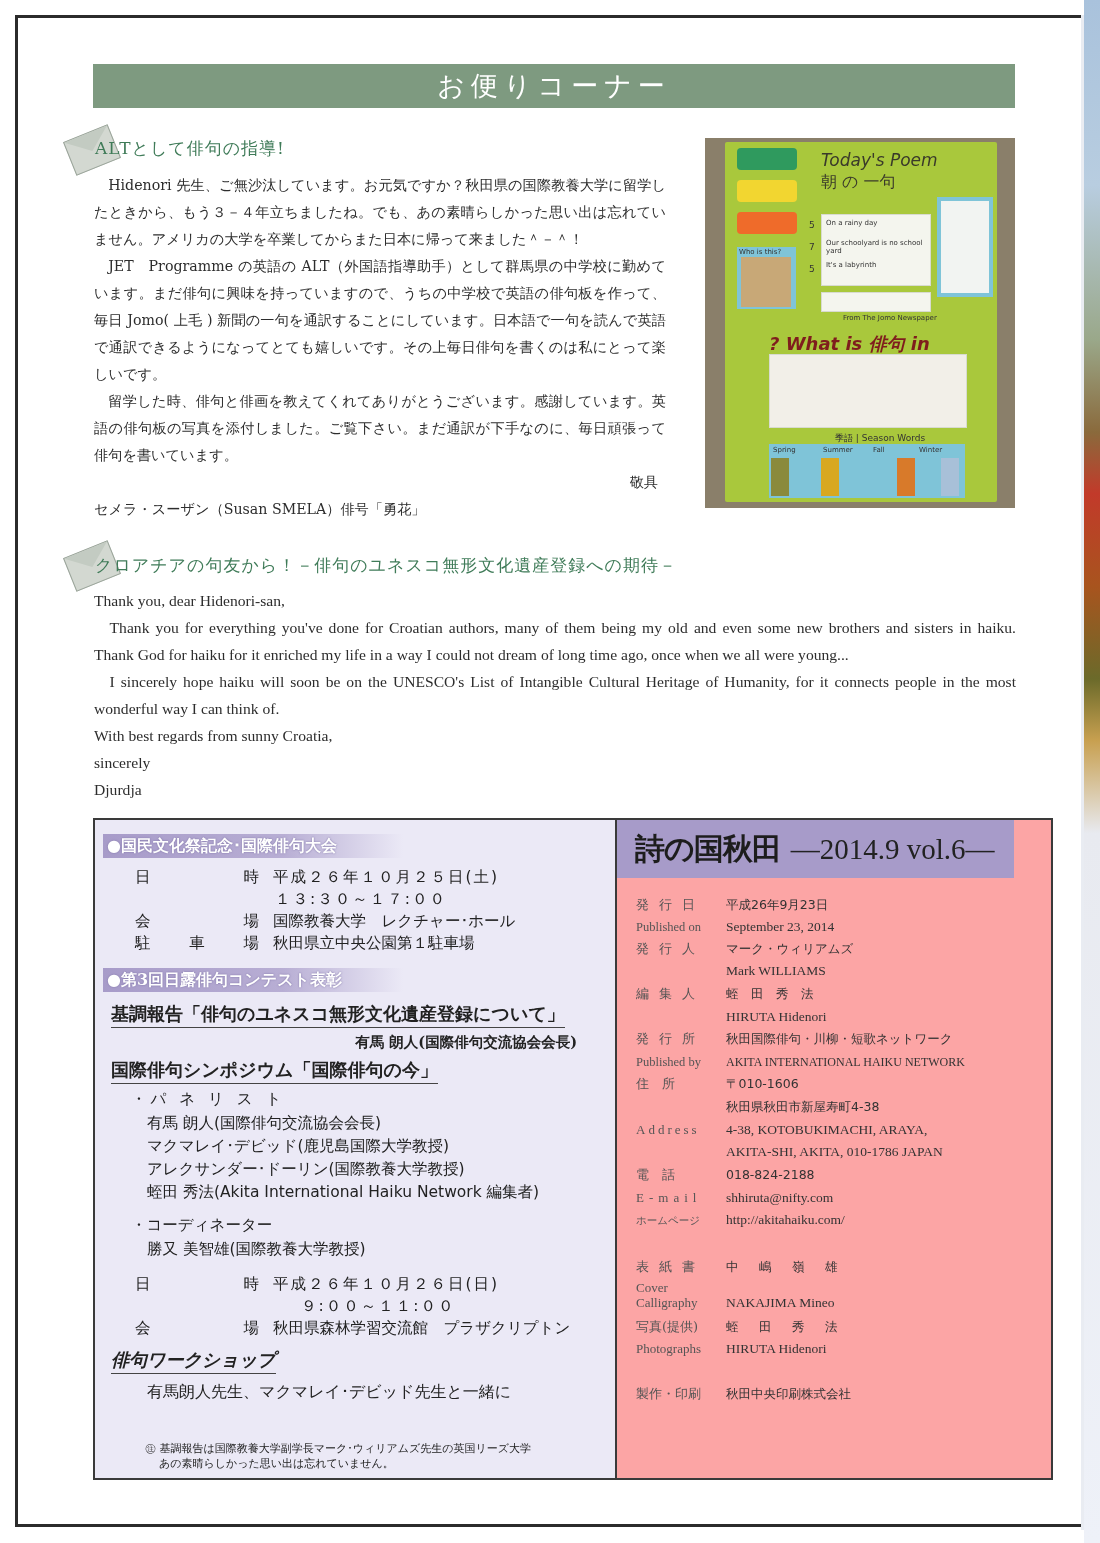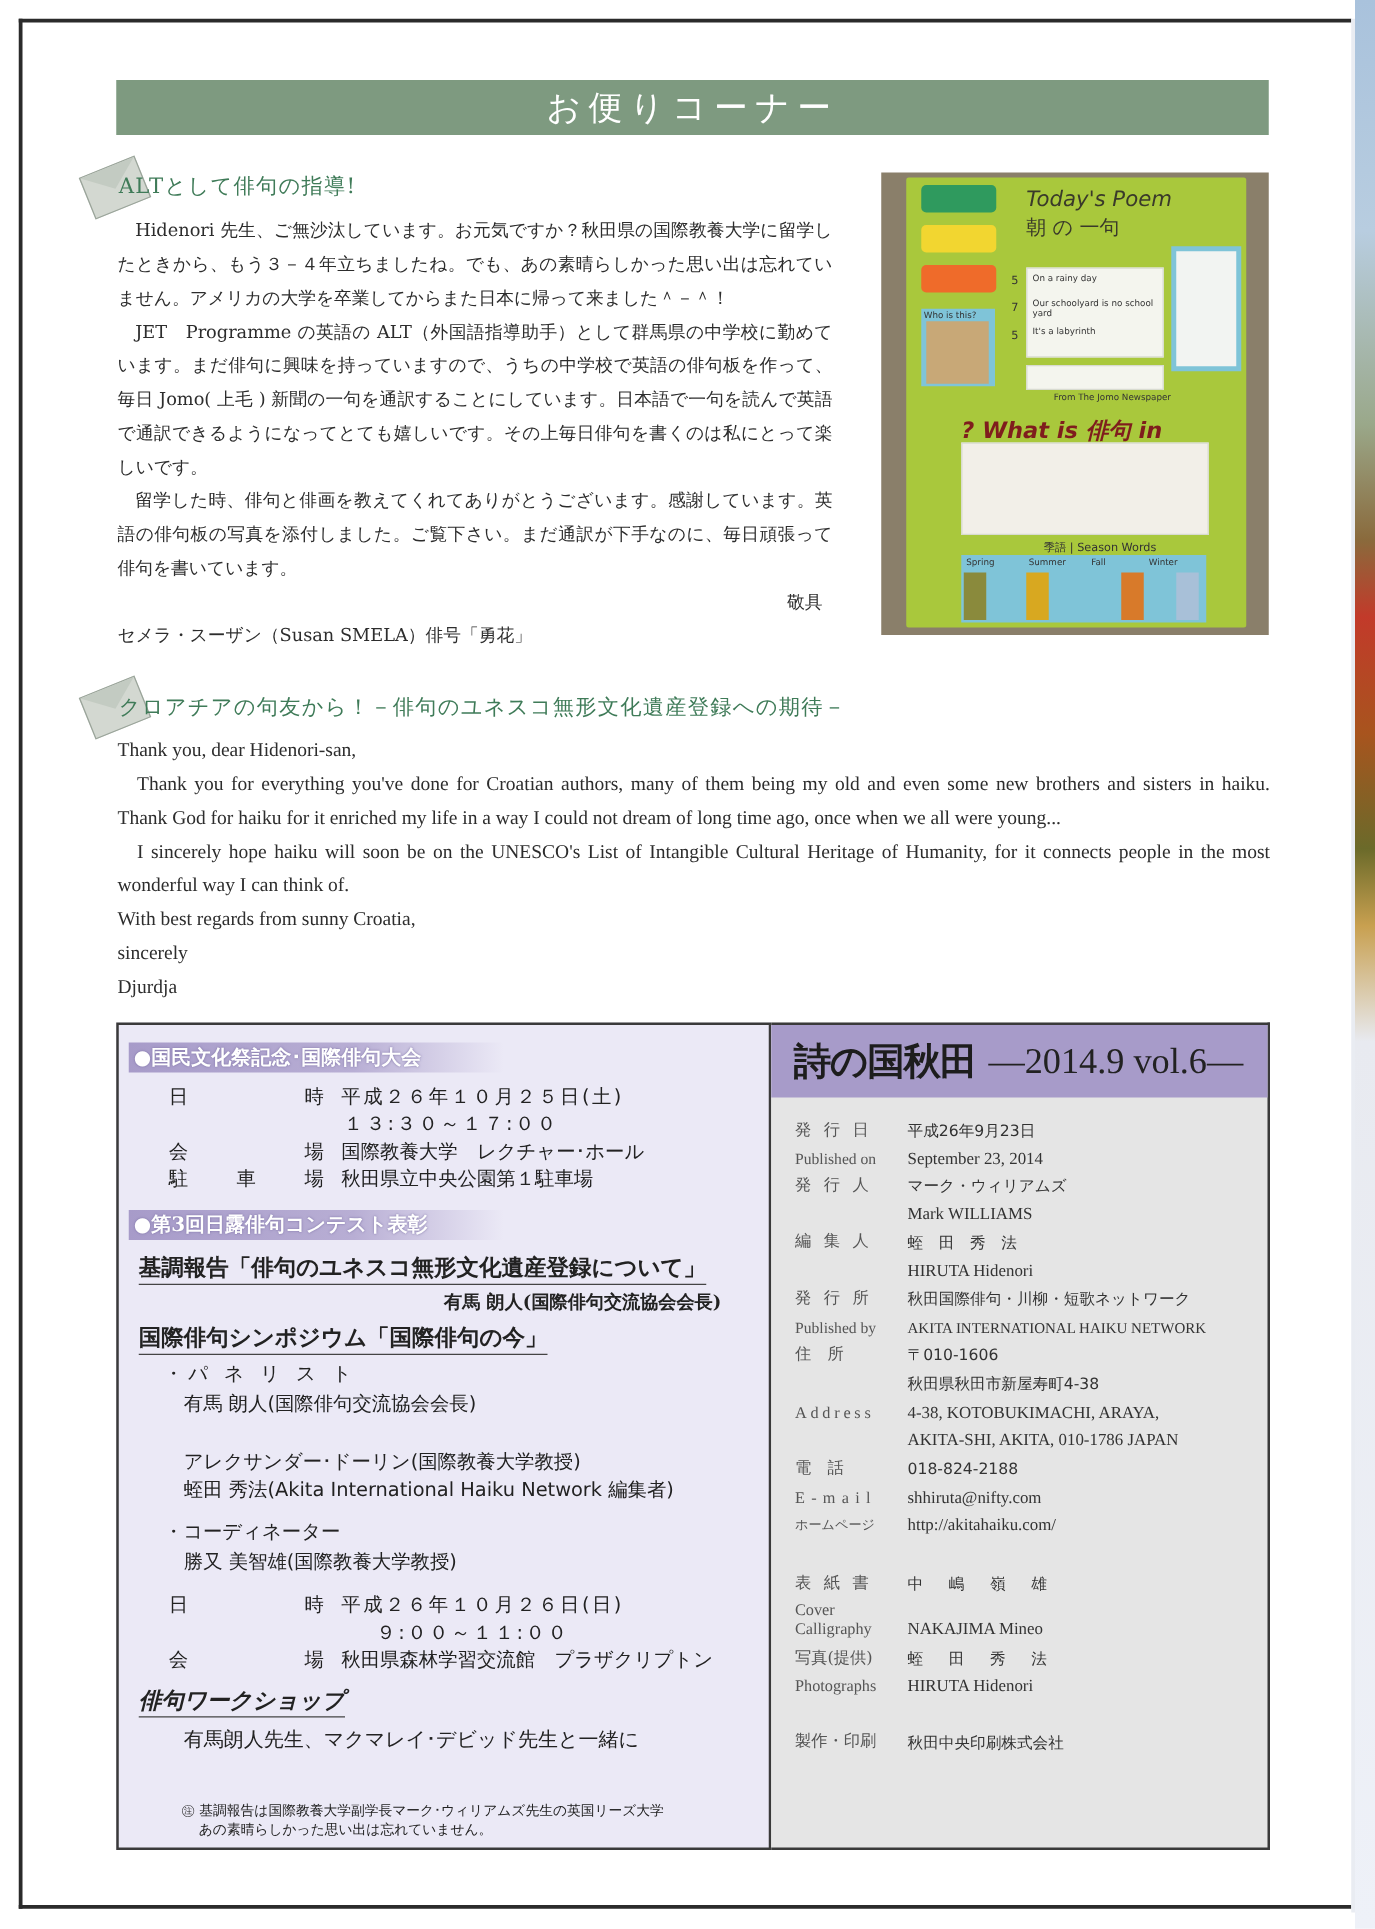--- a/index.html
+++ b/index.html
@@ -79,22 +79,22 @@
     position:absolute; left:94px; top:587px; width:922px;
     font-family:"Liberation Serif", serif; font-size:15.6px; line-height:27px; color:#2d2d2d;
   }
   .en-body p { margin:0; text-align:justify; }
   .en-body p.indent { text-indent:1em; }
   .event-box {
     position:absolute; left:93px; top:818px; width:524px; height:662px;
     background:#ebe9f6; border:2px solid #3a3a3a; box-sizing:border-box;
   }
   .colophon-box {
-    position:absolute; left:617px; top:818px; width:399px; height:662px;
-    background:#e5e5e5; border:2px solid #3a3a3a; border-left:none; box-sizing:border-box;
+    position:absolute; left:617px; top:818px; width:436px; height:662px;
+    background:#fca5a5; border:2px solid #3a3a3a; border-left:none; box-sizing:border-box;
   }
   .mag-title {
     position:absolute; left:0; top:0; width:397px; height:58px;
     background:#a79bc9; display:flex; align-items:center;
   }
   .mag-logo {
     margin-left:18px; font-family:"DejaVu Serif", serif; font-weight:bold;
     font-size:30px; color:#1d1d1d; letter-spacing:-1px;
   }
   .mag-issue {
@@ -241,20 +241,21 @@
 
   <div class="event-bar" style="top:148px;">●第3回日露俳句コンテスト表彰</div>
 
   <div class="ev-heading" style="top:182px;">基調報告「俳句のユネスコ無形文化遺産登録について」</div>
   <div class="ev-text" style="right:38px;top:210px;font-family:'DejaVu Serif',serif;font-weight:bold;font-size:14.5px;">有馬 朗人(国際俳句交流協会会長)</div>
 
   <div class="ev-heading" style="top:238px;">国際俳句シンポジウム「国際俳句の今」</div>
 
   <div class="ev-text" style="left:36px;top:268px;letter-spacing:4px;">・パ ネ リ ス ト</div>
   <div class="ev-text" style="left:52px;top:292px;">有馬 朗人(国際俳句交流協会会長)</div>
+  <div class="ev-text" style="left:52px;top:315px;">マクマレイ･デビッド(鹿児島国際大学教授)</div>
   <div class="ev-text" style="left:52px;top:338px;">アレクサンダー･ドーリン(国際教養大学教授)</div>
   <div class="ev-text" style="left:52px;top:361px;">蛭田 秀法(Akita International Haiku Network 編集者)</div>
 
   <div class="ev-text" style="left:36px;top:394px;">・コーディネーター</div>
   <div class="ev-text" style="left:52px;top:418px;">勝又 美智雄(国際教養大学教授)</div>
 
   <div class="ev-row" style="left:40px;top:453px;">
     <div class="ev-lbl">
         <span>日</span>
         <span>時</span>

